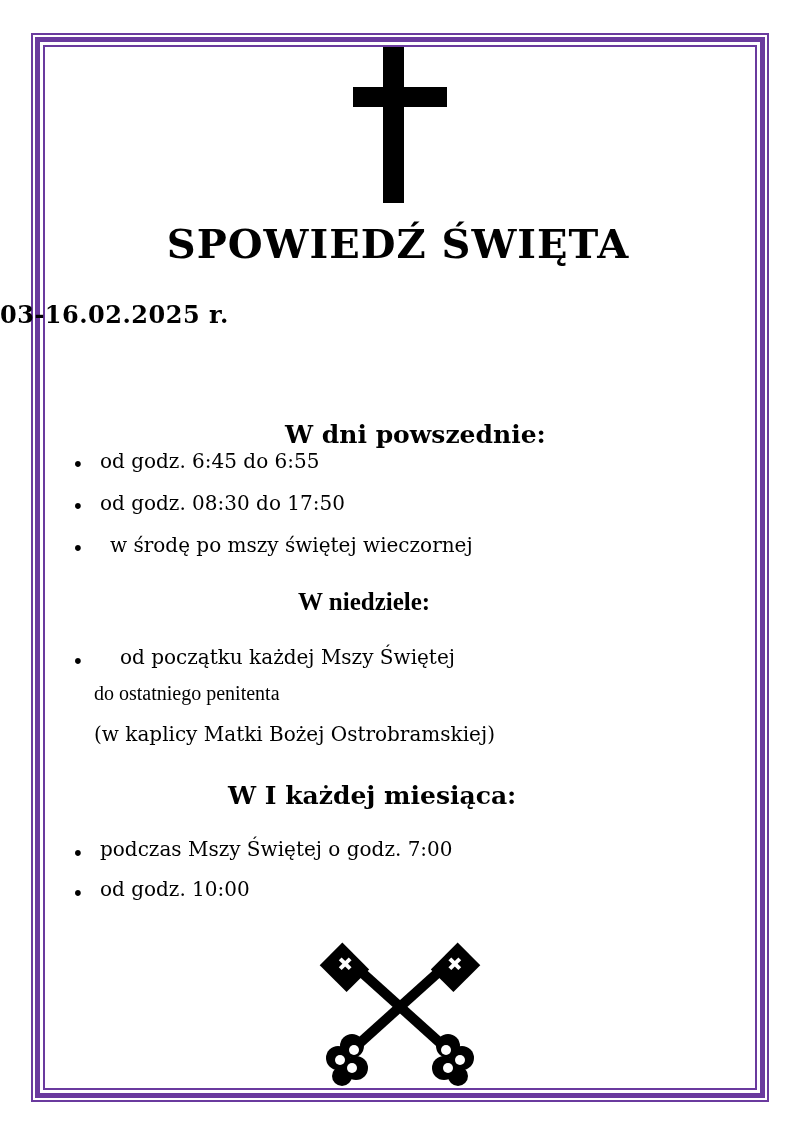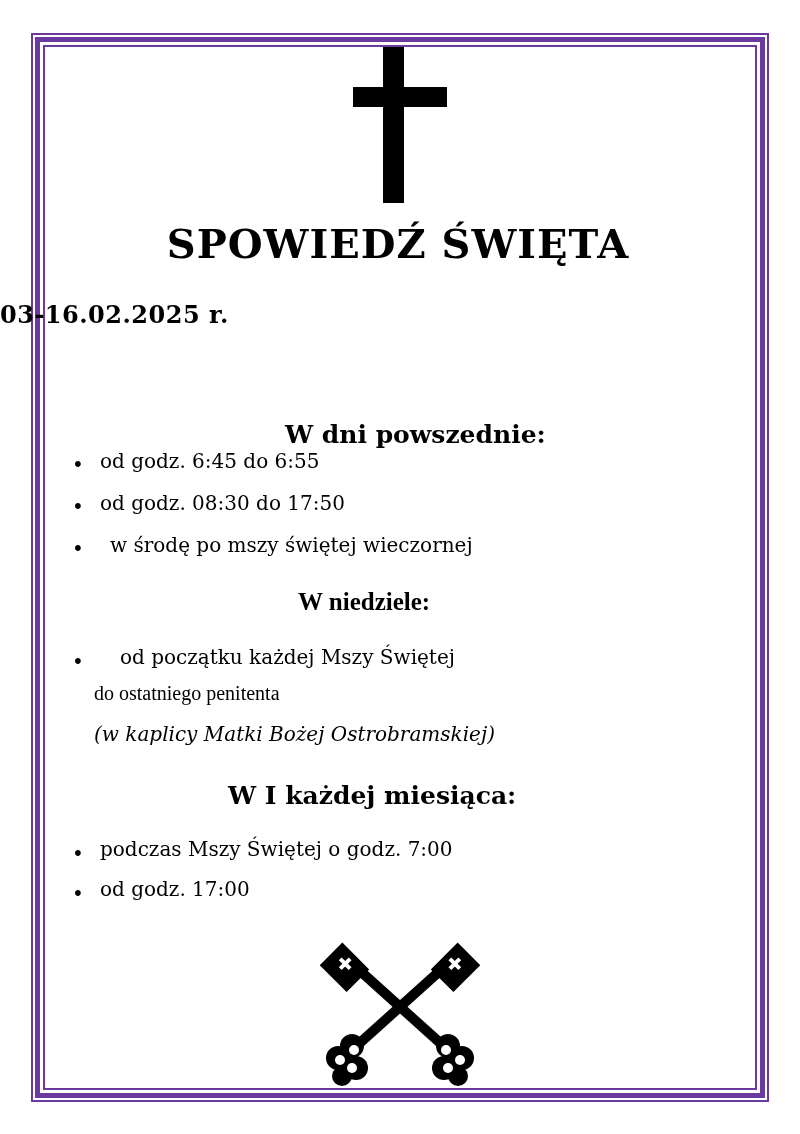--- a/index.html
+++ b/index.html
@@ -12,21 +12,21 @@
   .cross { position: absolute; left: 353px; top: 47px; width: 94px; height: 156px; }
   .cross .v { position: absolute; left: 30px; top: 0; width: 21px; height: 156px; background: #000; }
   .cross .h { position: absolute; left: 0; top: 40px; width: 94px; height: 20px; background: #000; }
 
   .title { position: absolute; left: 0; top: 220px; width: 796px; text-align: center; font-weight: bold; font-size: 40px; letter-spacing: 1px; }
   .date { position: absolute; left: 0; top: 300px; width: 800px; text-align: left; font-weight: bold; font-size: 24px; letter-spacing: 0.5px; }
 
   .heading { position: absolute; font-weight: bold; font-size: 25px; white-space: nowrap; }
   .item { position: absolute; font-size: 20px; white-space: nowrap; }
   .bullet { position: absolute; font-size: 20px; }
-  .italic { font-style: italic; }
+  .italic { }
 
   .keys { position: absolute; left: 318px; top: 940px; width: 164px; height: 150px; }
 </style>
 </head>
 <body>
 
 <div class="frame-outer"></div>
 <div class="frame-mid"></div>
 <div class="frame-inner"></div>
 
@@ -49,21 +49,21 @@
 <div class="heading" style="left:298px; top:588px;font-family:Liberation Serif, serif;">W niedziele:</div>
 <span class="bullet" style="left:72px; top:650px;">•</span>
 <div class="item" style="left:94px; top:645px;margin-left:26px;">od początku każdej Mszy Świętej</div>
 <div class="item" style="left:94px; top:682px;font-family:Liberation Serif, serif;">do ostatniego penitenta</div>
 <div class="item italic" style="left:94px; top:722px;">(w kaplicy Matki Bożej Ostrobramskiej)</div>
 
 <div class="heading" style="left:228px; top:781px;">W I każdej miesiąca:</div>
 <span class="bullet" style="left:72px; top:842px;">•</span>
 <div class="item" style="left:100px; top:837px;text-align:center;"> podczas Mszy Świętej o godz. 7:00</div>
 <span class="bullet" style="left:72px; top:882px;">•</span>
-<div class="item" style="left:100px; top:877px;"> od godz. 17:00</div>
+<div class="item" style="left:100px; top:877px;"> od godz. 10:00</div>
 
 <svg class="keys" viewBox="0 0 164 150">
   <g fill="#000">
 
     <line x1="30" y1="20" x2="130" y2="110" stroke="#000" stroke-width="10"></line>
     <line x1="134" y1="20" x2="34" y2="110" stroke="#000" stroke-width="10"></line>
 
     <g transform="translate(30,28) rotate(45)">
       <rect x="-22" y="-14" width="38" height="32"></rect>
       <rect x="-12" y="-3" width="14" height="4" fill="#fff"></rect>

